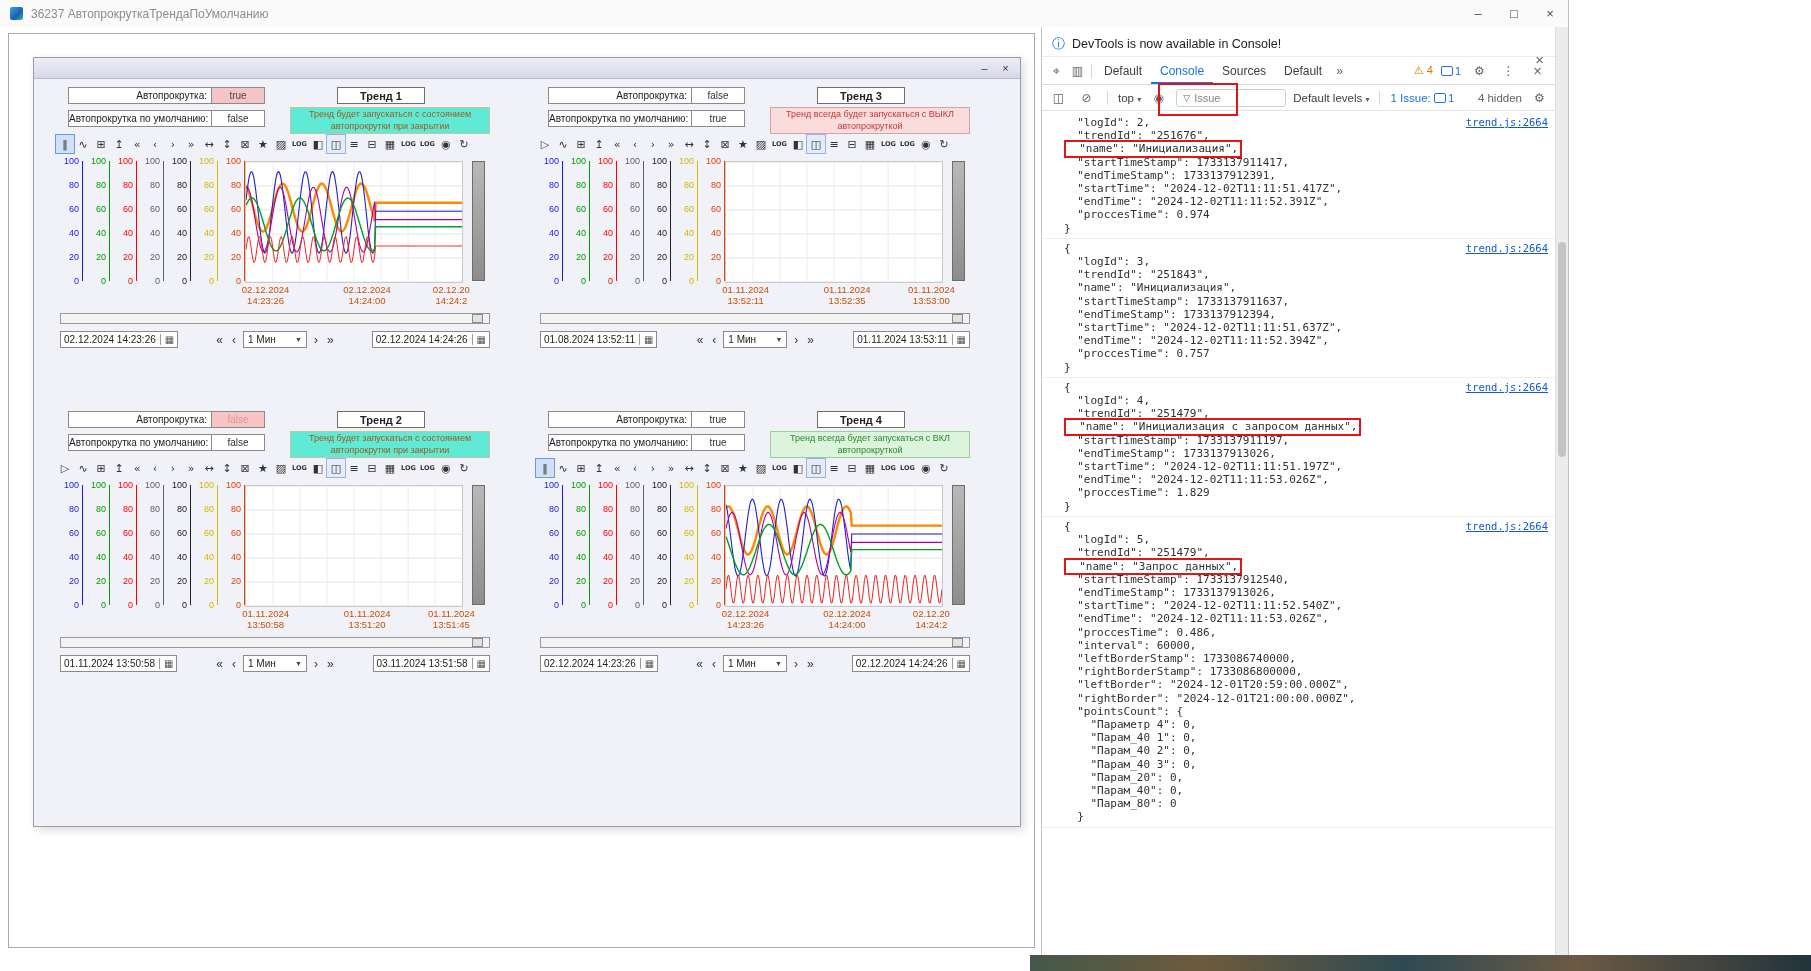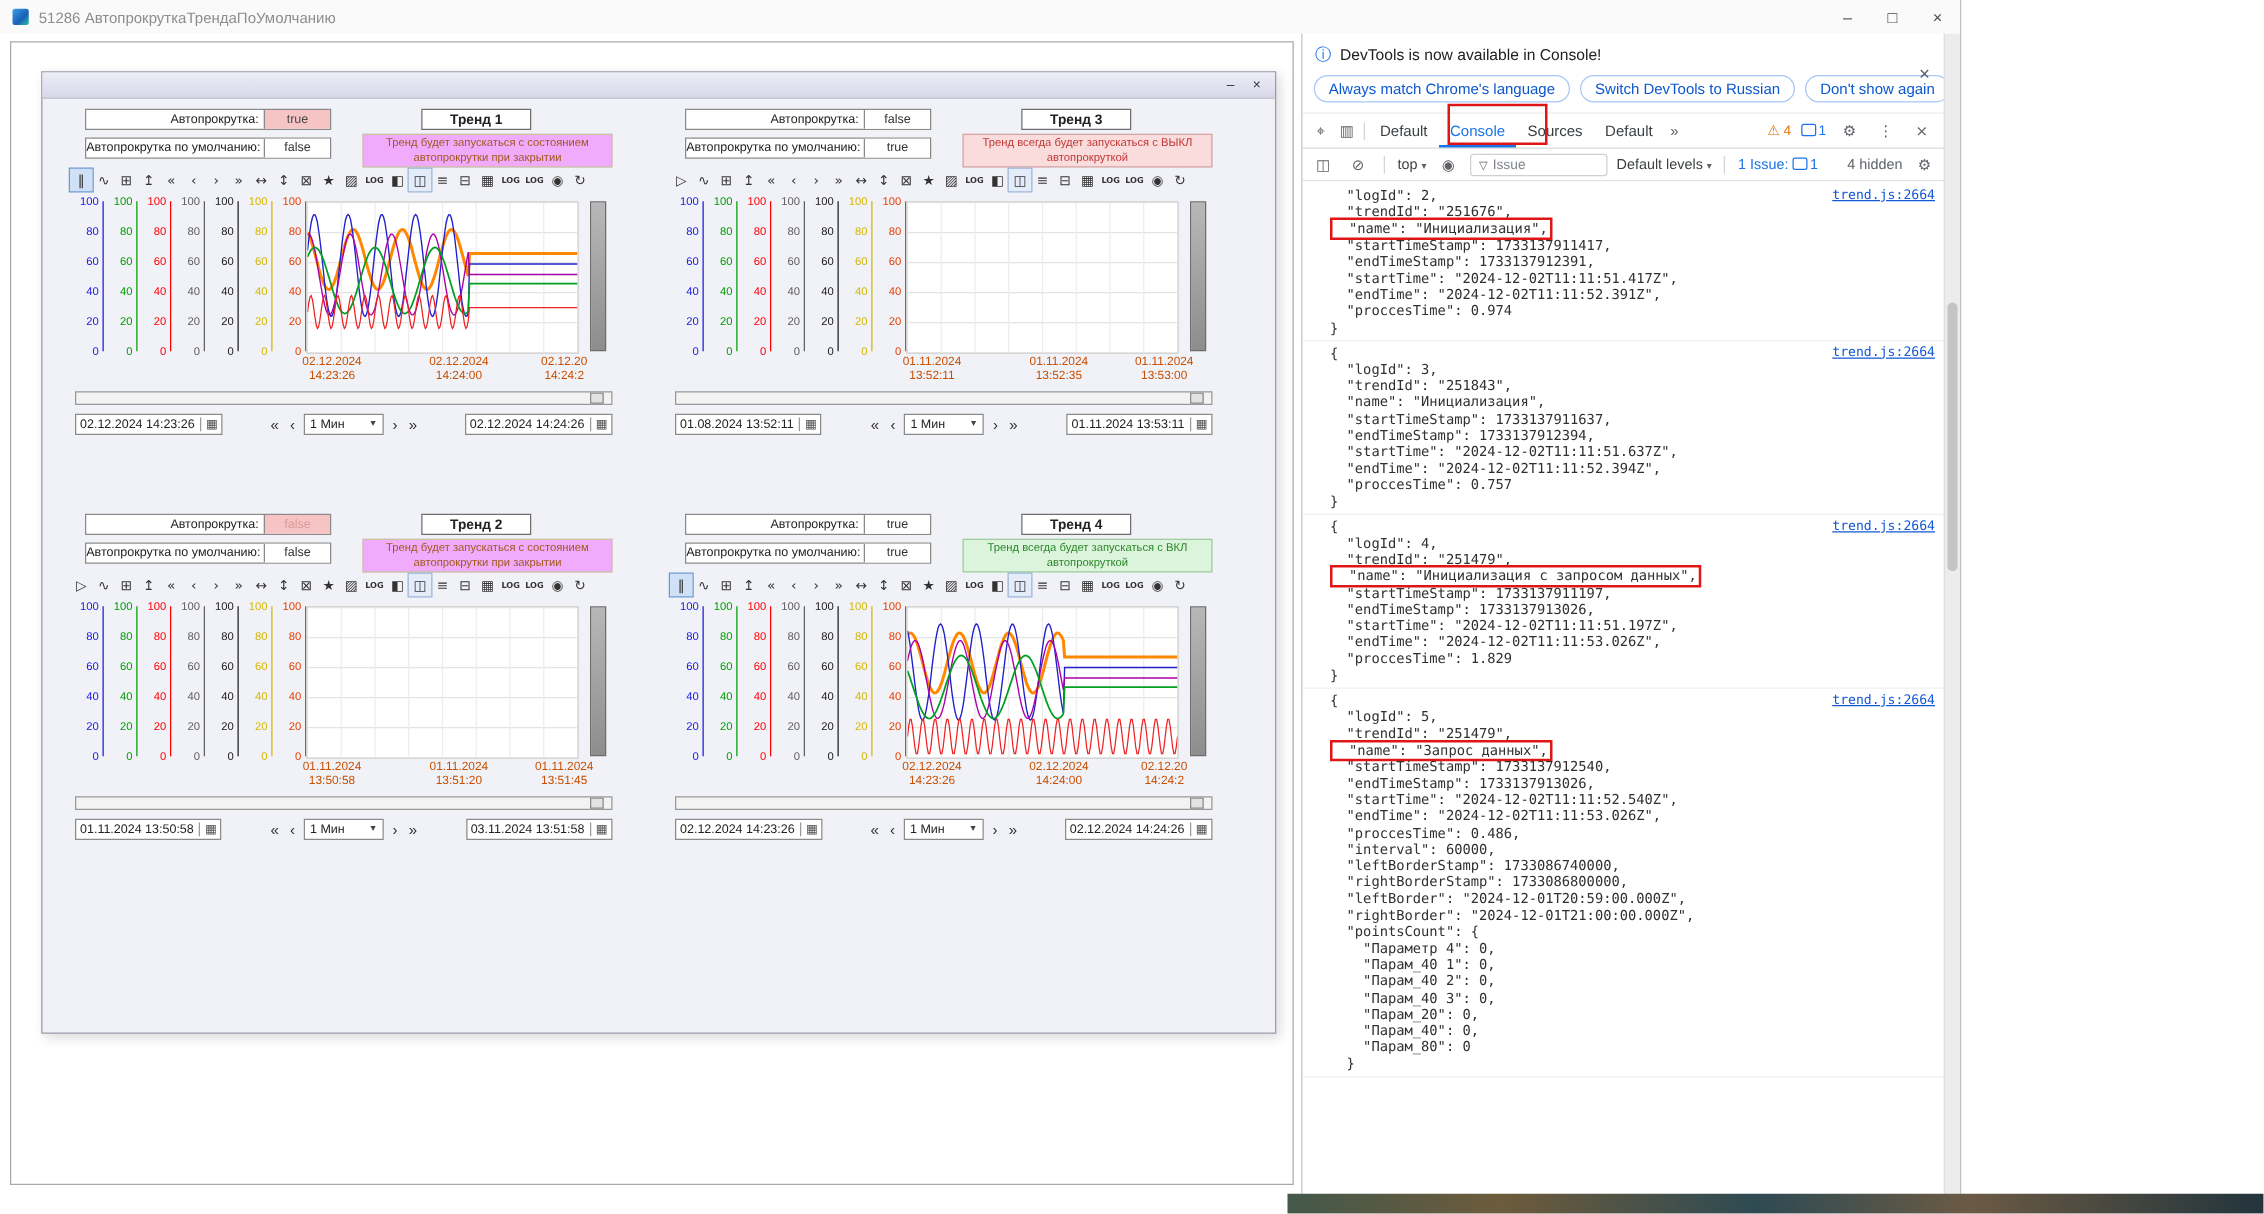--- a/index.html
+++ b/index.html
@@ -25,21 +25,21 @@
   
   .quad{position:absolute;width:452px;height:276px}
   .cfg-box{position:absolute;display:flex;align-items:stretch;border:1px solid #8a8a8a;background:#fff;height:17px;box-sizing:border-box;font-size:10px;color:#222}
   .cfg-label{flex:1;text-align:right;padding:2px 4px 0 0;white-space:nowrap;overflow:hidden}
   .cfg-value{width:52px;border-left:1px solid #8a8a8a;text-align:center;padding-top:2px}
   .val-plain{background:#fff;color:#333}
   .val-pink{background:#f6c4c4;color:#4a4a4a}
   .val-pink-light{background:#f6c4c4;color:#dc9a9a}
   .trend-btn{position:absolute;width:88px;height:17px;border:1px solid #6e6e6e;background:#fff;font-size:11px;font-weight:bold;color:#222;text-align:center;line-height:15px;box-sizing:border-box}
   .desc{position:absolute;width:200px;height:27px;border:1px solid;font-size:9px;line-height:1.25;text-align:center;display:flex;align-items:center;justify-content:center;padding:1px 2px;box-sizing:border-box}
-  .desc-yellow{background:#f0abfc;border-color:#c6c69c;color:#a3581e}
+  .desc-yellow{background:#5eead4;border-color:#c6c69c;color:#a3581e}
   .desc-pink{background:#fbdcdc;border-color:#d2a4a4;color:#c23838}
   .desc-green{background:#dcf3dc;border-color:#9fcc9f;color:#2a8a2a}
   .ttoolbar{position:absolute;display:flex;align-items:center;height:20px}
   .ticon{width:18px;height:18px;border:none;background:transparent;font-size:11px;line-height:17px;text-align:center;color:#333;padding:0;font-family:"DejaVu Sans",sans-serif}
   .ticon.ttext{font-size:6.5px;font-weight:bold;letter-spacing:0;width:19px}
   .ticon.active{background:#cfe0f7;outline:1px solid #6b9bd2}
   .ticon.selected{background:#e3ecf8;outline:1px solid #9ab4d8}
 
   .chart-wrap{position:absolute;width:438px;height:148px}
   .chart-row{display:flex;align-items:flex-start}
@@ -103,21 +103,21 @@
 </style>
 </head>
 <body>
 
 <div id="screen">
 
   <div id="window">
 
     <div id="titlebar">
       <div id="app-icon"></div>
-      <div id="app-title">51286 АвтопрокруткаТрендаПоУмолчанию</div>
+      <div id="app-title">36237 АвтопрокруткаТрендаПоУмолчанию</div>
       <div id="win-controls">
         <div class="winbtn">–</div>
         <div class="winbtn">□</div>
         <div class="winbtn">×</div>
       </div>
     </div>
 
     <div id="page">
       <div id="page-frame">
         <div id="trends-panel">
@@ -746,25 +746,20 @@
               </div>
             </div>
         </div>
       </div>
     </div>
 
     <div id="devtools">
       <div class="dt-notice">
         <span class="dt-info">ⓘ</span>
         <span>DevTools is now available in Console!</span>
-      </div>
-      <div class="dt-nbtns">
-        <button class="dt-btn">Always match Chrome's language</button>
-        <button class="dt-btn">Switch DevTools to Russian</button>
-        <button class="dt-btn">Don't show again</button>
       </div>
       <span class="dt-nclose">×</span>
 
       <div class="dt-tabbar">
         <span class="dt-ticon">⌖</span>
         <span class="dt-ticon">▥</span>
         <span class="vsep"></span>
         <div id="dt-tabs" style="display:flex;height:27px">
             <div class="dt-tab">Default</div>
             <div class="dt-tab selected">Console</div>

